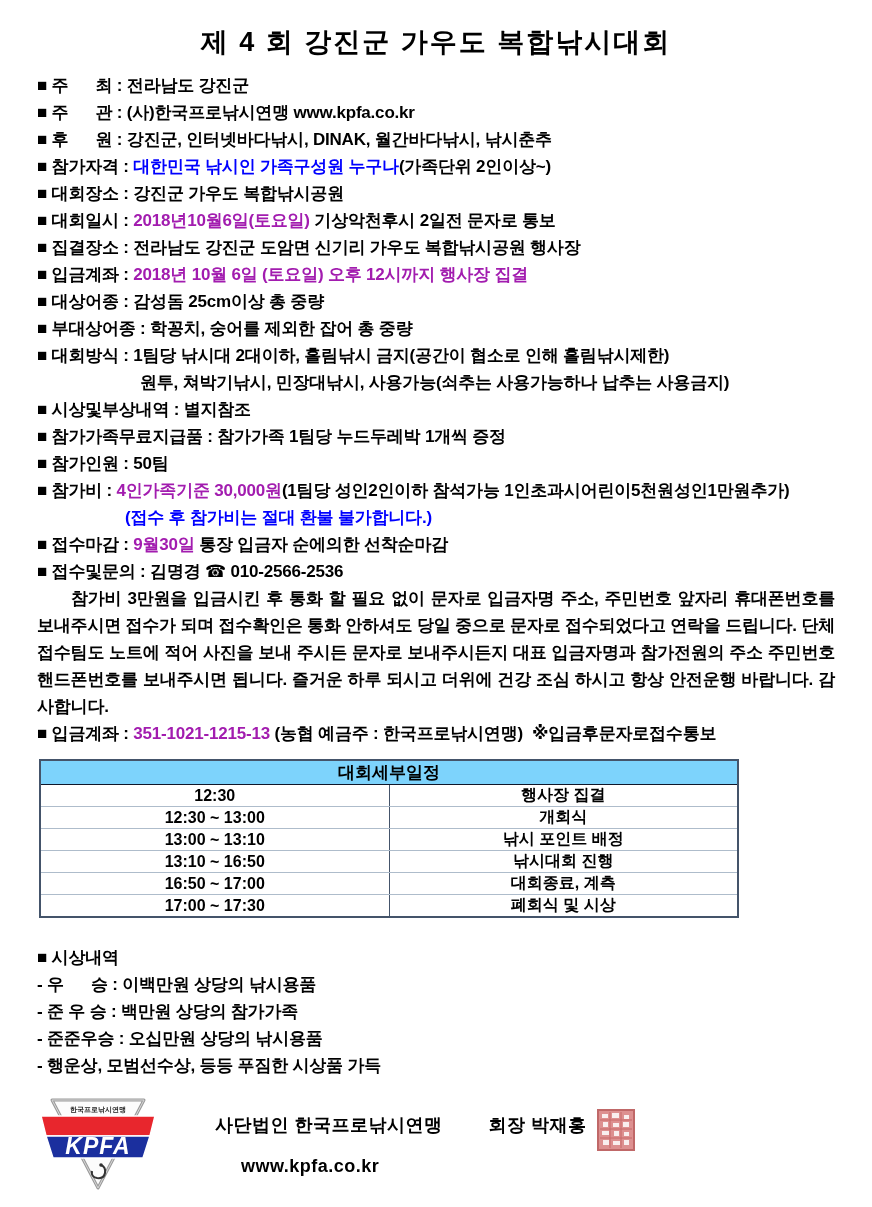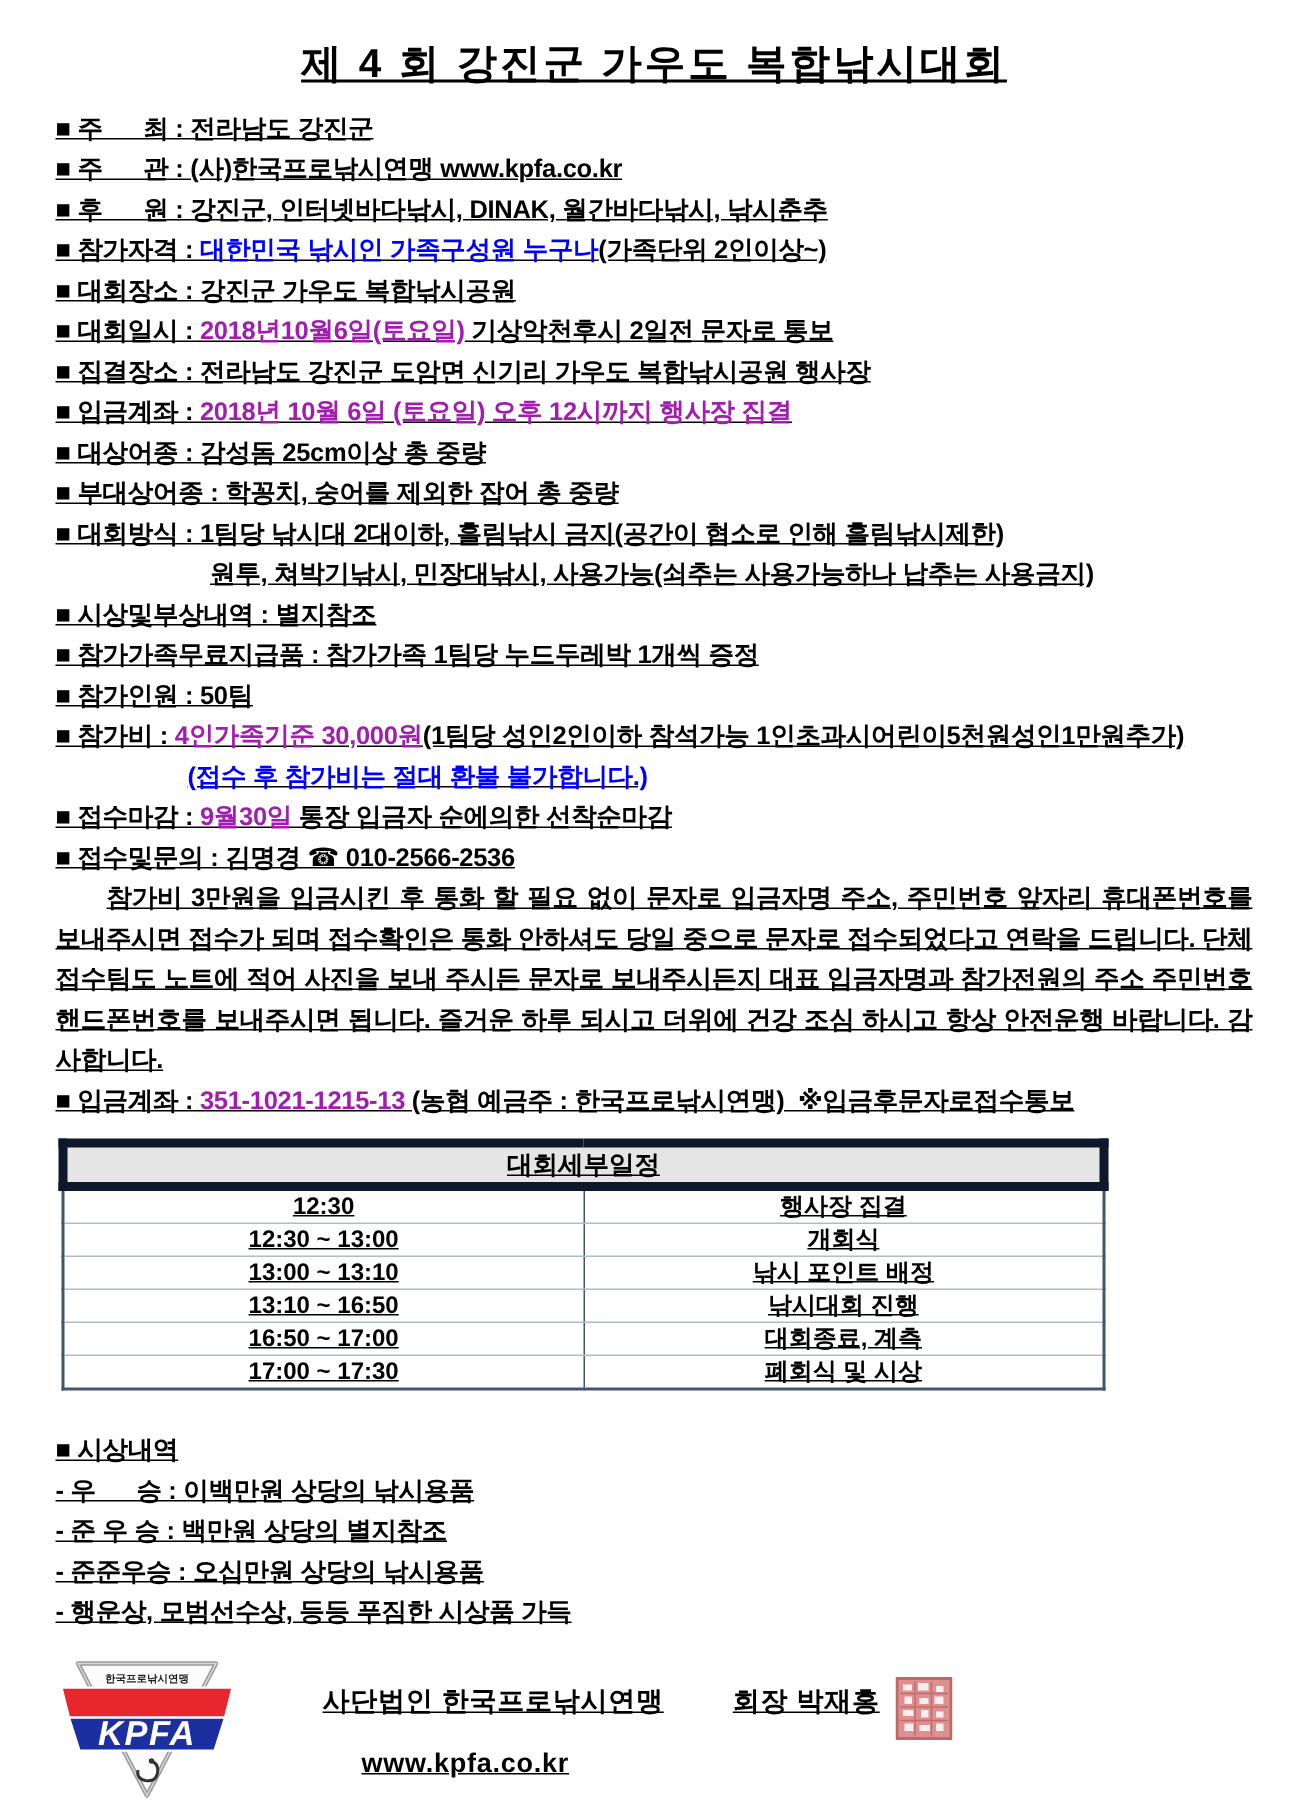--- a/index.html
+++ b/index.html
@@ -1,21 +1,21 @@
 <!DOCTYPE html>
 <html><head>
 <meta charset="utf-8">
 <style>
   html,body{margin:0;padding:0;background:#fff;}
   body{
     width:872px;height:1207px;overflow:hidden;
     font-family:"Liberation Sans","DejaVu Sans",sans-serif;
     font-weight:700;color:#000;
   }
-  .page{box-sizing:border-box;width:872px;height:1071px;padding:20px 37px 0 37px;text-decoration:underline;}
+  .page{box-sizing:border-box;width:872px;height:1071px;padding:20px 37px 0 37px;}
   .doc-title{
     text-align:center;font-size:27px;font-weight:800;letter-spacing:2px;
     margin:4px 0 12px 0;color:#000;
   }
   .line{font-size:17px;line-height:27px;letter-spacing:-0.2px;white-space:nowrap;}
   .seg{white-space:pre-wrap;}
   .k{color:#000;}
   .r{color:#a21caf;}
   .b{color:#0000ff;}
   .ind1{padding-left:103px;}
@@ -23,21 +23,21 @@
   .para{
     font-size:17px;line-height:27px;letter-spacing:-0.2px;
     text-align:justify;text-indent:34px;margin:0;
   }
   .schedule-wrap{margin-top:12px;}
   table.schedule{
     width:700px;margin-left:2px;border-collapse:collapse;
     border:2px solid #44546a;table-layout:fixed;
   }
   table.schedule th{
-    background:#e5e5e5;border:6px solid #0f172a;
+    background:#7dd3fc;border:1px solid #0f172a;
     font-size:17px;height:23px;text-align:center;padding:0;
   }
   table.schedule td{
     border-left:1px solid #44546a;border-right:1px solid #44546a;
     border-top:1px solid #aebccb;border-bottom:1px solid #aebccb;
     font-size:16px;height:20px;text-align:center;padding:0;
   }
   .awards{margin-top:26px;}
   .footer{display:flex;align-items:flex-start;margin-top:12px;}
   .footer-text{margin-left:56px;padding-top:22px;}
@@ -115,21 +115,21 @@
             <td>폐회식 및 시상</td>
           </tr>
         </tbody>
     </table>
   </div>
 
   <div class="awards">
     <div class="line">■ 시상내역</div>
     <div id="awards-list">
         <div class="line"><span class="seg k">- 우      승 : 이백만원 상당의 낚시용품</span></div>
-        <div class="line"><span class="seg k">- 준 우 승 : 백만원 상당의 별지참조</span></div>
+        <div class="line"><span class="seg k">- 준 우 승 : 백만원 상당의 참가가족</span></div>
         <div class="line"><span class="seg k">- 준준우승 : 오십만원 상당의 낚시용품</span></div>
         <div class="line"><span class="seg k">- 행운상, 모범선수상, 등등 푸짐한 시상품 가득</span></div>
       </div>
   </div>
 
   <div class="footer">
     <svg width="122" height="104" viewBox="0 0 122 104">
       <polygon points="15,9 107,9 61,97" fill="#fcfcfc" stroke="#9a9a9a" stroke-width="3" stroke-linejoin="round"></polygon>
       <polygon points="15,9 107,9 61,97" fill="none" stroke="#d8d8d8" stroke-width="1"></polygon>
       <text x="61" y="21" font-size="7" text-anchor="middle" fill="#1a1a1a" font-weight="bold" id="logo-top-text">한국프로낚시연맹</text>

